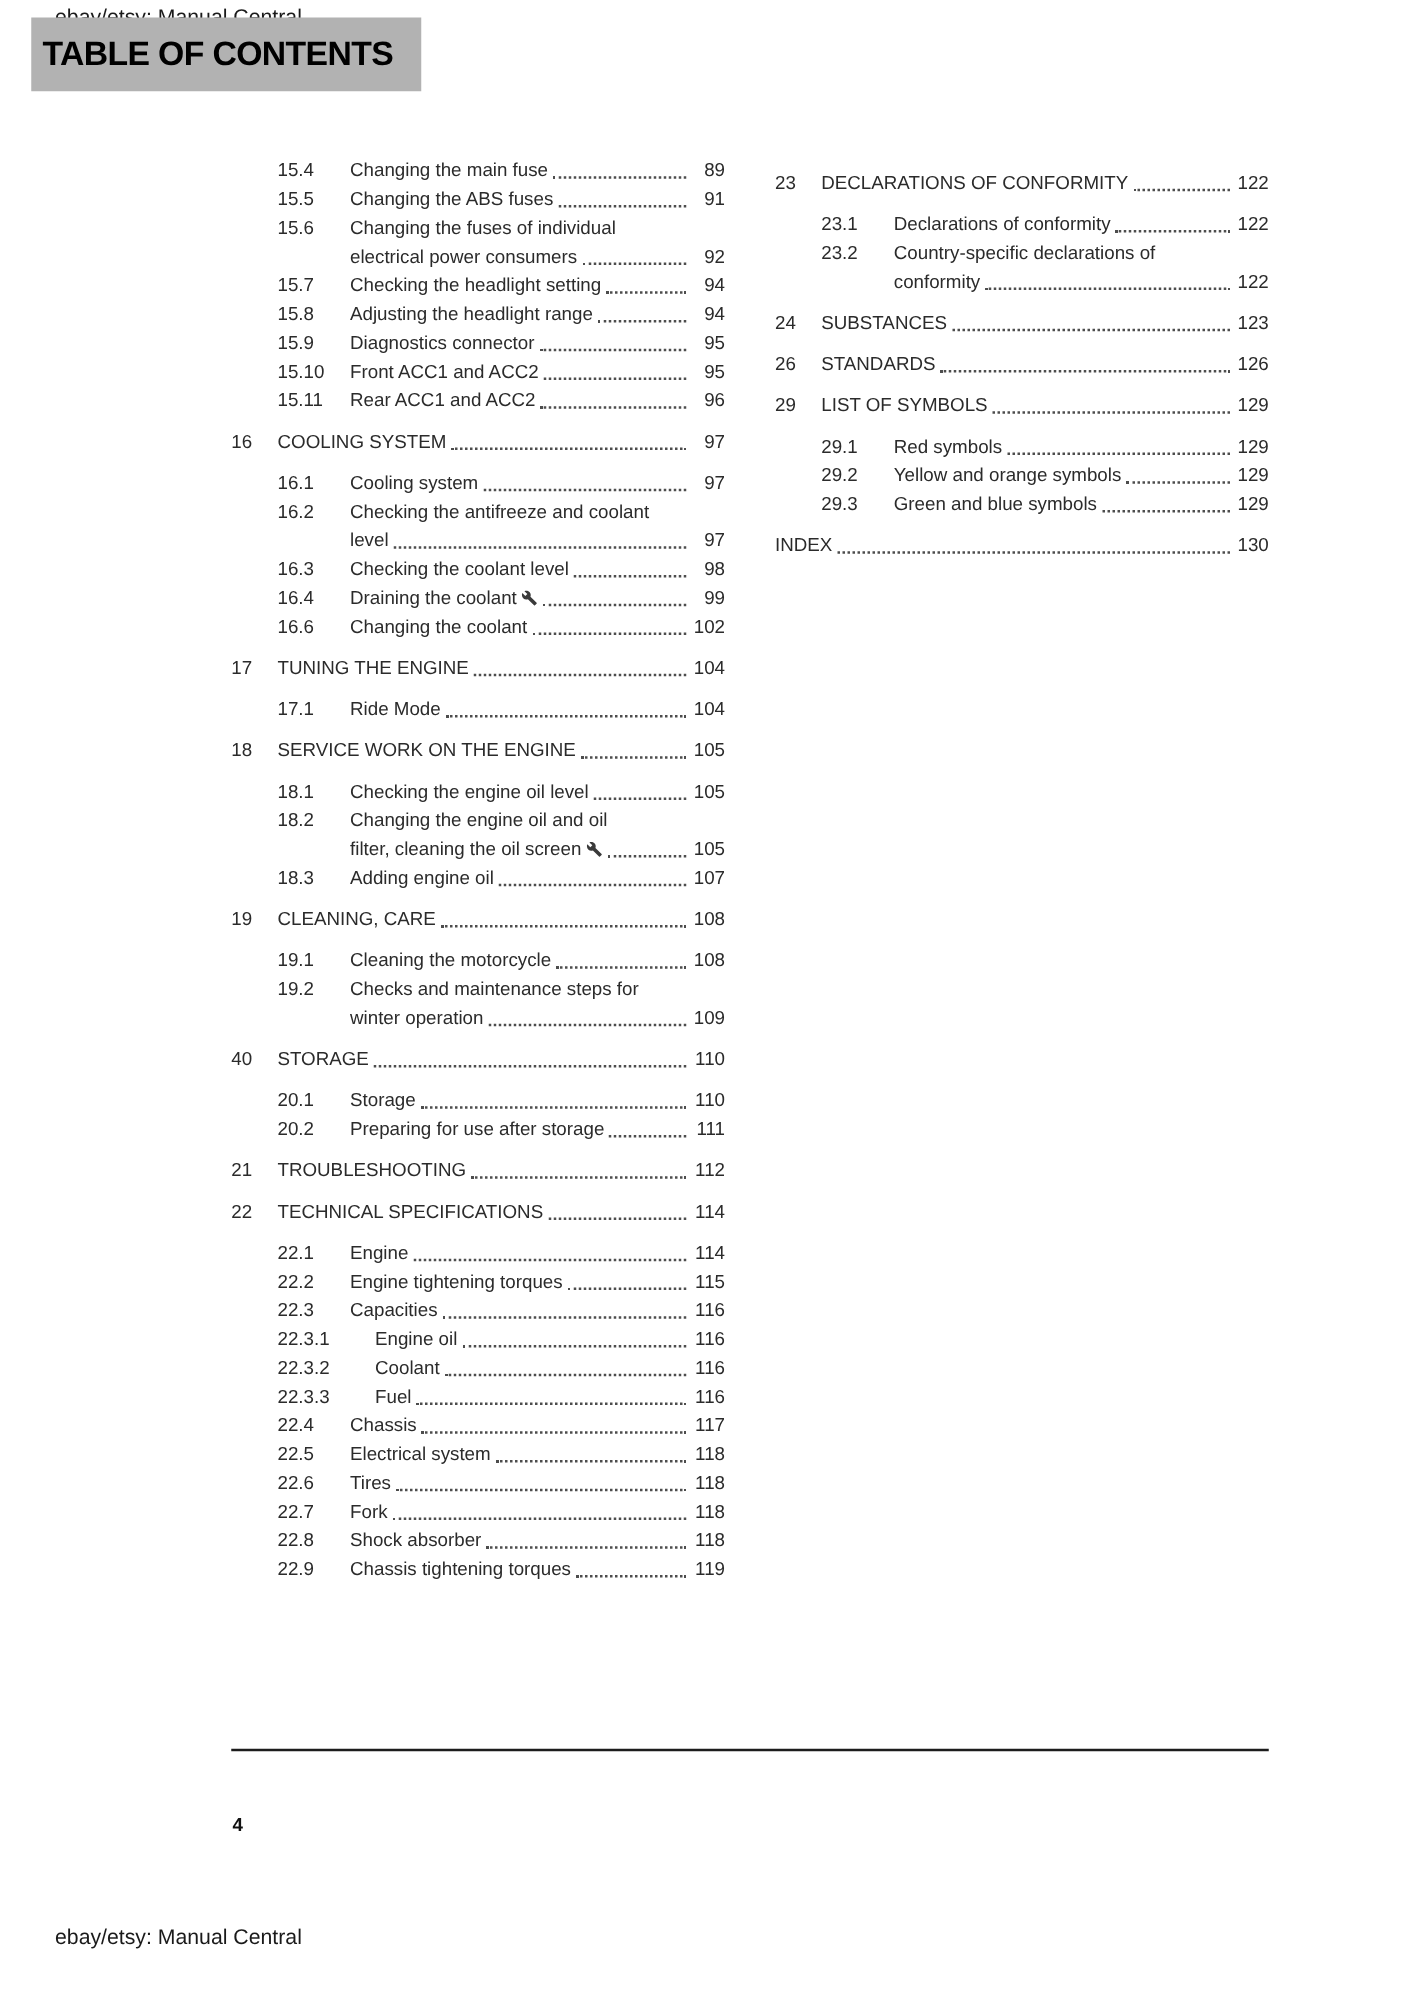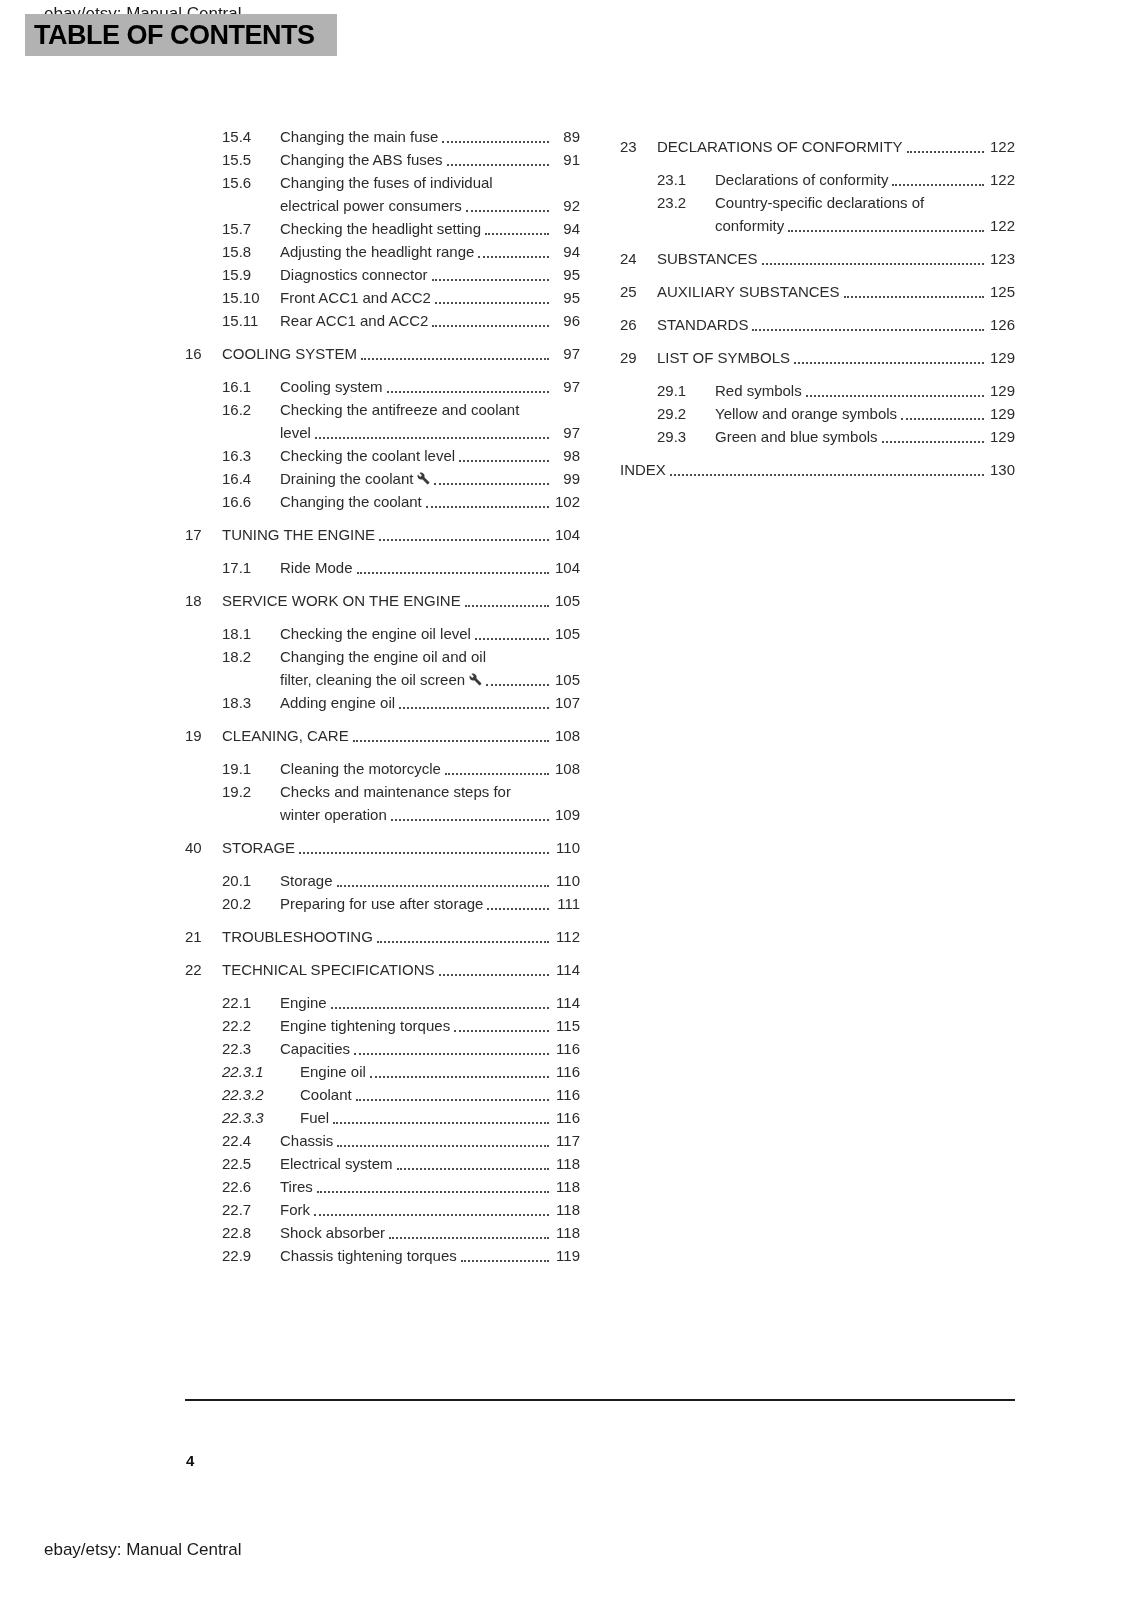--- a/index.html
+++ b/index.html
@@ -8,39 +8,39 @@
     width:1130px; height:1600px; position:relative; overflow:hidden;
     font-family:"Liberation Sans", sans-serif; color:#2b2b2b;
   }
   .running-head {
     position:absolute; left:0; width:946px; text-align:left;
     font-size:17px; color:#1a1a1a;padding-left:44px;
   }
   .running-head.top { top:4px; }
   .running-head.bottom { top:1540px; }
   .title-box {
-    position:absolute; left:25px; top:14px; width:312px; height:42px;
+    position:absolute; left:25px; top:14px; width:312px; height:59px;
     background:#b2b2b2; display:flex; align-items:center; padding-left:9px;
   }
   .title-box h1 {
     font-size:27px; font-weight:bold; color:#000; letter-spacing:-0.5px;
     font-family:"Liberation Sans", sans-serif;
   }
   .toc-wrap {
     position:absolute; left:185px; top:125px; width:830px;
     display:flex; gap:40px; font-size:15px; line-height:23px;
   }
   .toc-col { width:398px; }
   .toc-row { display:flex; }
   .toc-row.lvl2, .toc-row.lvl3 { padding-left:37px; }
   .chapter { margin:10px 0; }
   .toc-num { flex:0 0 auto; }
   .lvl1 .toc-num { width:37px; }
   .lvl2 .toc-num { width:58px; }
-  .lvl3 .toc-num { width:78px;font-style:italic; }
+  .lvl3 .toc-num { width:78px; }
   .toc-main { flex:1; min-width:0; }
   .toc-lastline { display:flex; }
   .toc-text { flex:0 1 auto; white-space:nowrap; }
   .toc-leader {
     flex:1 1 12px; min-width:12px;
     border-bottom:2px dotted #4d4d4d; margin:0 5px 5px 4px;
   }
   .toc-page { flex:0 0 auto; min-width:26px; text-align:right; }
   .wrench { width:13px; height:13px; fill:#3a3a3a; margin-left:4px; align-self:center; flex:0 0 auto; }
   .bottom-rule {
@@ -508,30 +508,20 @@
         <span class="toc-num">24</span>
         <div class="toc-main">
           <div class="toc-lastline">
             <span class="toc-text">SUBSTANCES</span>
             <span class="toc-leader"></span>
             <span class="toc-page">123</span>
           </div>
         </div>
       </div>
       <div class="toc-row lvl1 chapter">
-        <span class="toc-num">25</span>
-        <div class="toc-main">
-          <div class="toc-lastline">
-            <span class="toc-text">AUXILIARY SUBSTANCES</span>
-            <span class="toc-leader"></span>
-            <span class="toc-page">125</span>
-          </div>
-        </div>
-      </div>
-      <div class="toc-row lvl1 chapter">
         <span class="toc-num">26</span>
         <div class="toc-main">
           <div class="toc-lastline">
             <span class="toc-text">STANDARDS</span>
             <span class="toc-leader"></span>
             <span class="toc-page">126</span>
           </div>
         </div>
       </div>
       <div class="toc-row lvl1 chapter">

